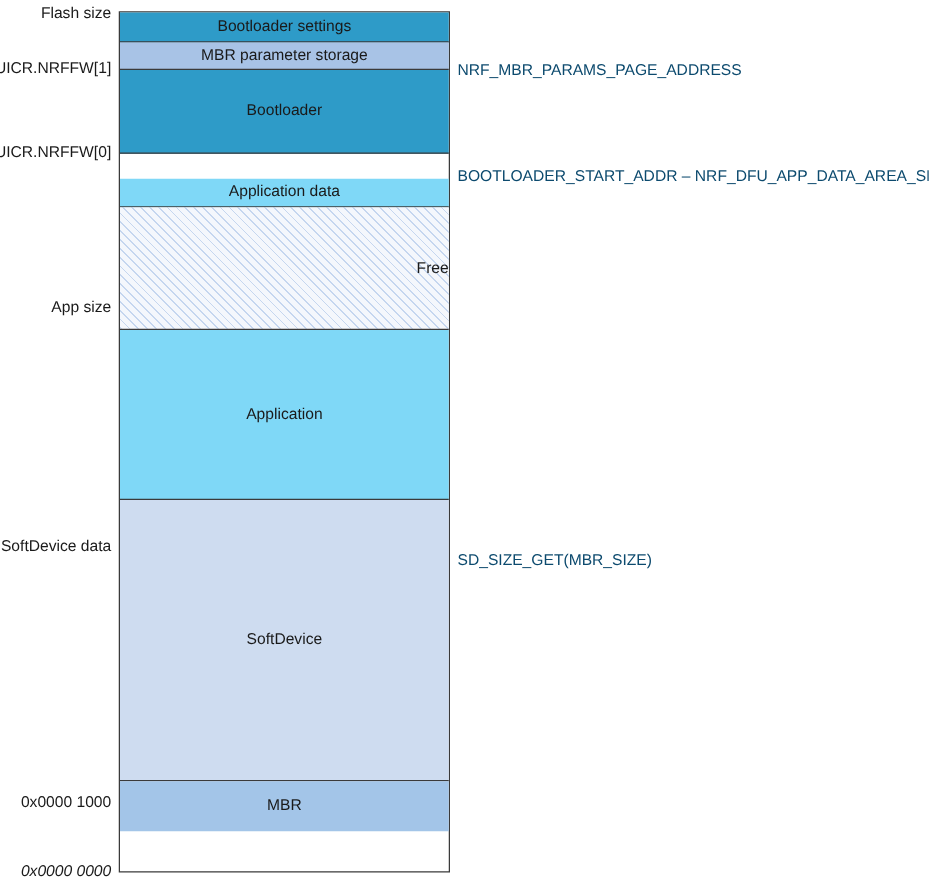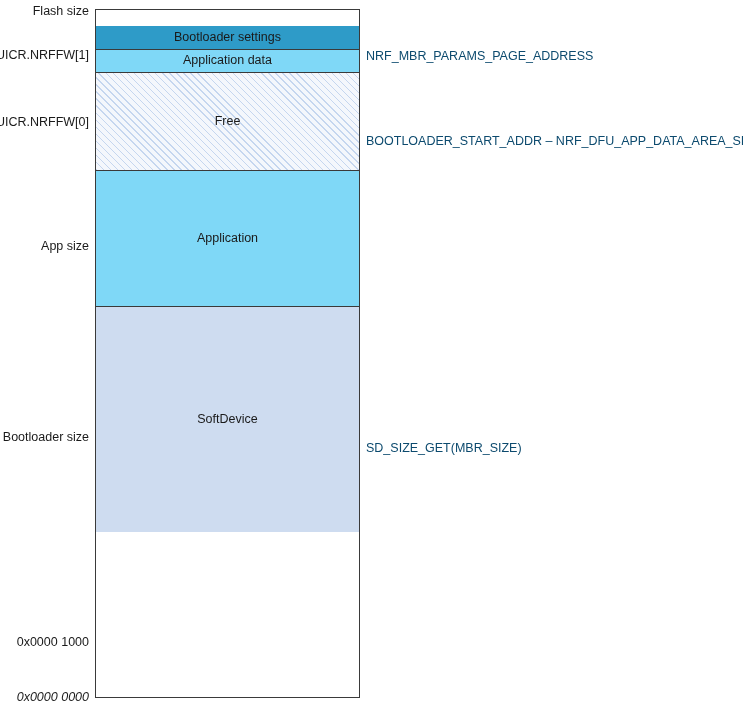--- a/index.html
+++ b/index.html
@@ -59,20 +59,21 @@
   
   .region.hatched {
     background-color: #f2f6fc;
     background-image: repeating-linear-gradient(
         45deg,
         #c5d6ef 0px,
         #c5d6ef 1px,
         #f4f7fc 1px,
         #f4f7fc 5px
     );
+    justify-content: flex-end;
   }
 
   
   .left-label {
     position: absolute;
     right: 0;
     text-align: left;
     font-size: 12.5px;
     line-height: 1;
     color: #1a1a1a;
@@ -111,40 +112,49 @@
 </head>
 <body>
 
 <div id="memory-diagram">
 
   <div class="left-rail">
       <div class="left-label" style="top: 11px;">Flash size</div>
       <div class="left-label" style="top: 55px;">UICR.NRFFW[1]</div>
       <div class="left-label" style="top: 122px;">UICR.NRFFW[0]</div>
       <div class="left-label" style="top: 246px; margin-left: 48px;">App size</div>
-      <div class="left-label" style="top: 437px;">Bootloader size</div>
+      <div class="left-label" style="top: 437px;">SoftDevice data</div>
       <div class="left-label" style="top: 642px;">0x0000 1000</div>
       <div class="left-label" style="top: 697px; font-style: italic;">0x0000 0000</div>
     </div>
 
   <div class="map-column" style="top: 9px; height: 689px;">
-      <div class="region" style="height: 24px; background-color: rgb(46, 155, 200); margin-top: 16px;">
+      <div class="region" style="height: 24px; background-color: rgb(46, 155, 200);">
         <span class="region-label">Bootloader settings</span>
       </div>
-      <div class="region" style="height: 23px; background-color: rgb(127, 216, 247);">
+      <div class="region" style="height: 22px; background-color: rgb(168, 195, 230);">
+        <span class="region-label">MBR parameter storage</span>
+      </div>
+      <div class="region" style="height: 67px; background-color: rgb(46, 155, 200);">
+        <span class="region-label">Bootloader</span>
+      </div>
+      <div class="region" style="height: 23px; background-color: rgb(127, 216, 247); margin-top: 20px;">
         <span class="region-label">Application data</span>
       </div>
       <div class="region hatched" style="height: 98px;">
         <span class="region-label">Free</span>
       </div>
       <div class="region" style="height: 136px; background-color: rgb(127, 216, 247);">
         <span class="region-label">Application</span>
       </div>
       <div class="region" style="height: 225px; background-color: rgb(206, 220, 240);">
         <span class="region-label">SoftDevice</span>
+      </div>
+      <div class="region" style="height: 40px; background-color: rgb(163, 197, 232);">
+        <span class="region-label">MBR</span>
       </div>
     </div>
 
   <div class="right-rail">
       <div class="right-label" style="top: 56px;">NRF_MBR_PARAMS_PAGE_ADDRESS</div>
       <div class="right-label" style="top: 141px;">BOOTLOADER_START_ADDR – NRF_DFU_APP_DATA_AREA_SIZE</div>
       <div class="right-label" style="top: 448px;">SD_SIZE_GET(MBR_SIZE)</div>
     </div>
 
 </div>

